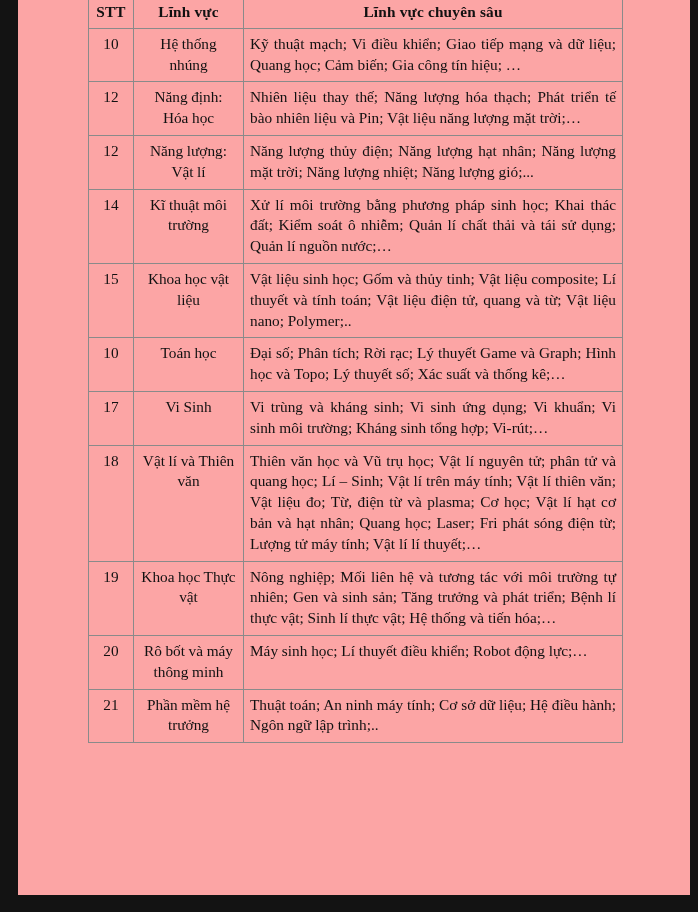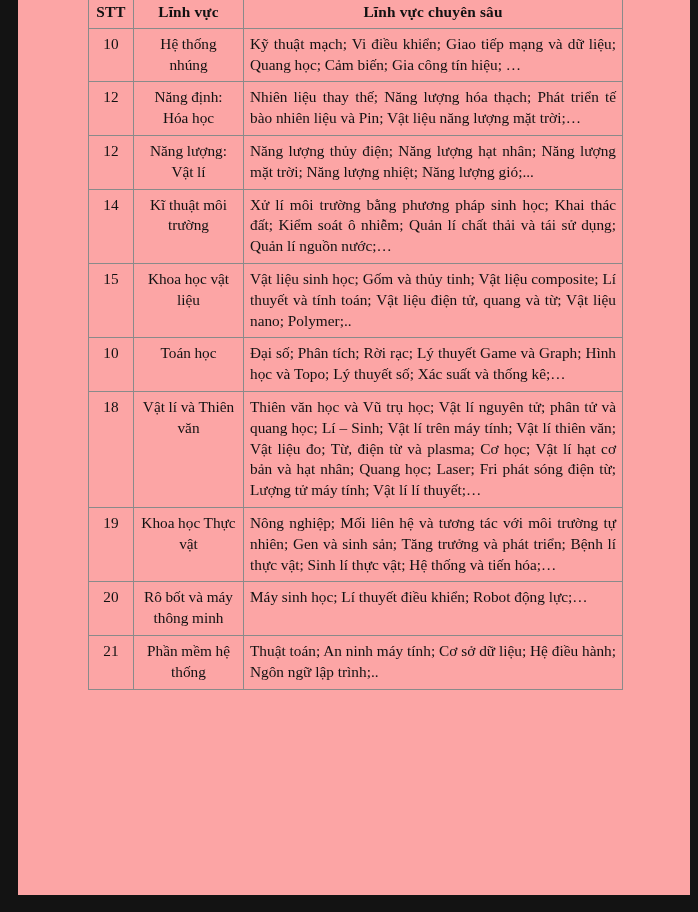--- a/index.html
+++ b/index.html
@@ -117,34 +117,39 @@
           <td class="stt">15</td>
           <td class="field">Khoa học vật liệu</td>
           <td class="spec">Vật liệu sinh học; Gốm và thủy tinh; Vật liệu composite; Lí thuyết và tính toán; Vật liệu điện tử, quang và từ; Vật liệu nano; Polymer;..</td>
         </tr>
         <tr>
           <td class="stt">10</td>
           <td class="field">Toán học</td>
           <td class="spec">Đại số; Phân tích; Rời rạc; Lý thuyết Game và Graph; Hình học và Topo; Lý thuyết số; Xác suất và thống kê;…</td>
         </tr>
         <tr>
+          <td class="stt">17</td>
+          <td class="field">Vi Sinh</td>
+          <td class="spec">Vi trùng và kháng sinh; Vi sinh ứng dụng; Vi khuẩn; Vi sinh môi trường; Kháng sinh tổng hợp; Vi-rút;…</td>
+        </tr>
+        <tr>
           <td class="stt">18</td>
           <td class="field">Vật lí và Thiên văn</td>
           <td class="spec">Thiên văn học và Vũ trụ học; Vật lí nguyên tử; phân tử và quang học; Lí – Sinh; Vật lí trên máy tính; Vật lí thiên văn; Vật liệu đo; Từ, điện từ và plasma; Cơ học; Vật lí hạt cơ bản và hạt nhân; Quang học; Laser; Fri phát sóng điện từ; Lượng tử máy tính; Vật lí lí thuyết;…</td>
         </tr>
         <tr>
           <td class="stt">19</td>
           <td class="field">Khoa học Thực vật</td>
           <td class="spec">Nông nghiệp; Mối liên hệ và tương tác với môi trường tự nhiên; Gen và sinh sản; Tăng trưởng và phát triển; Bệnh lí thực vật; Sinh lí thực vật; Hệ thống và tiến hóa;…</td>
         </tr>
         <tr>
           <td class="stt">20</td>
           <td class="field">Rô bốt và máy thông minh</td>
           <td class="spec">Máy sinh học; Lí thuyết điều khiển; Robot động lực;…</td>
         </tr>
         <tr>
           <td class="stt">21</td>
-          <td class="field">Phần mềm hệ thống</td>
+          <td class="field">Phần mềm hệ trưởng</td>
           <td class="spec">Thuật toán; An ninh máy tính; Cơ sở dữ liệu; Hệ điều hành; Ngôn ngữ lập trình;..</td>
         </tr>
       </tbody>
   </table>
 </div>
 
 </body></html>

